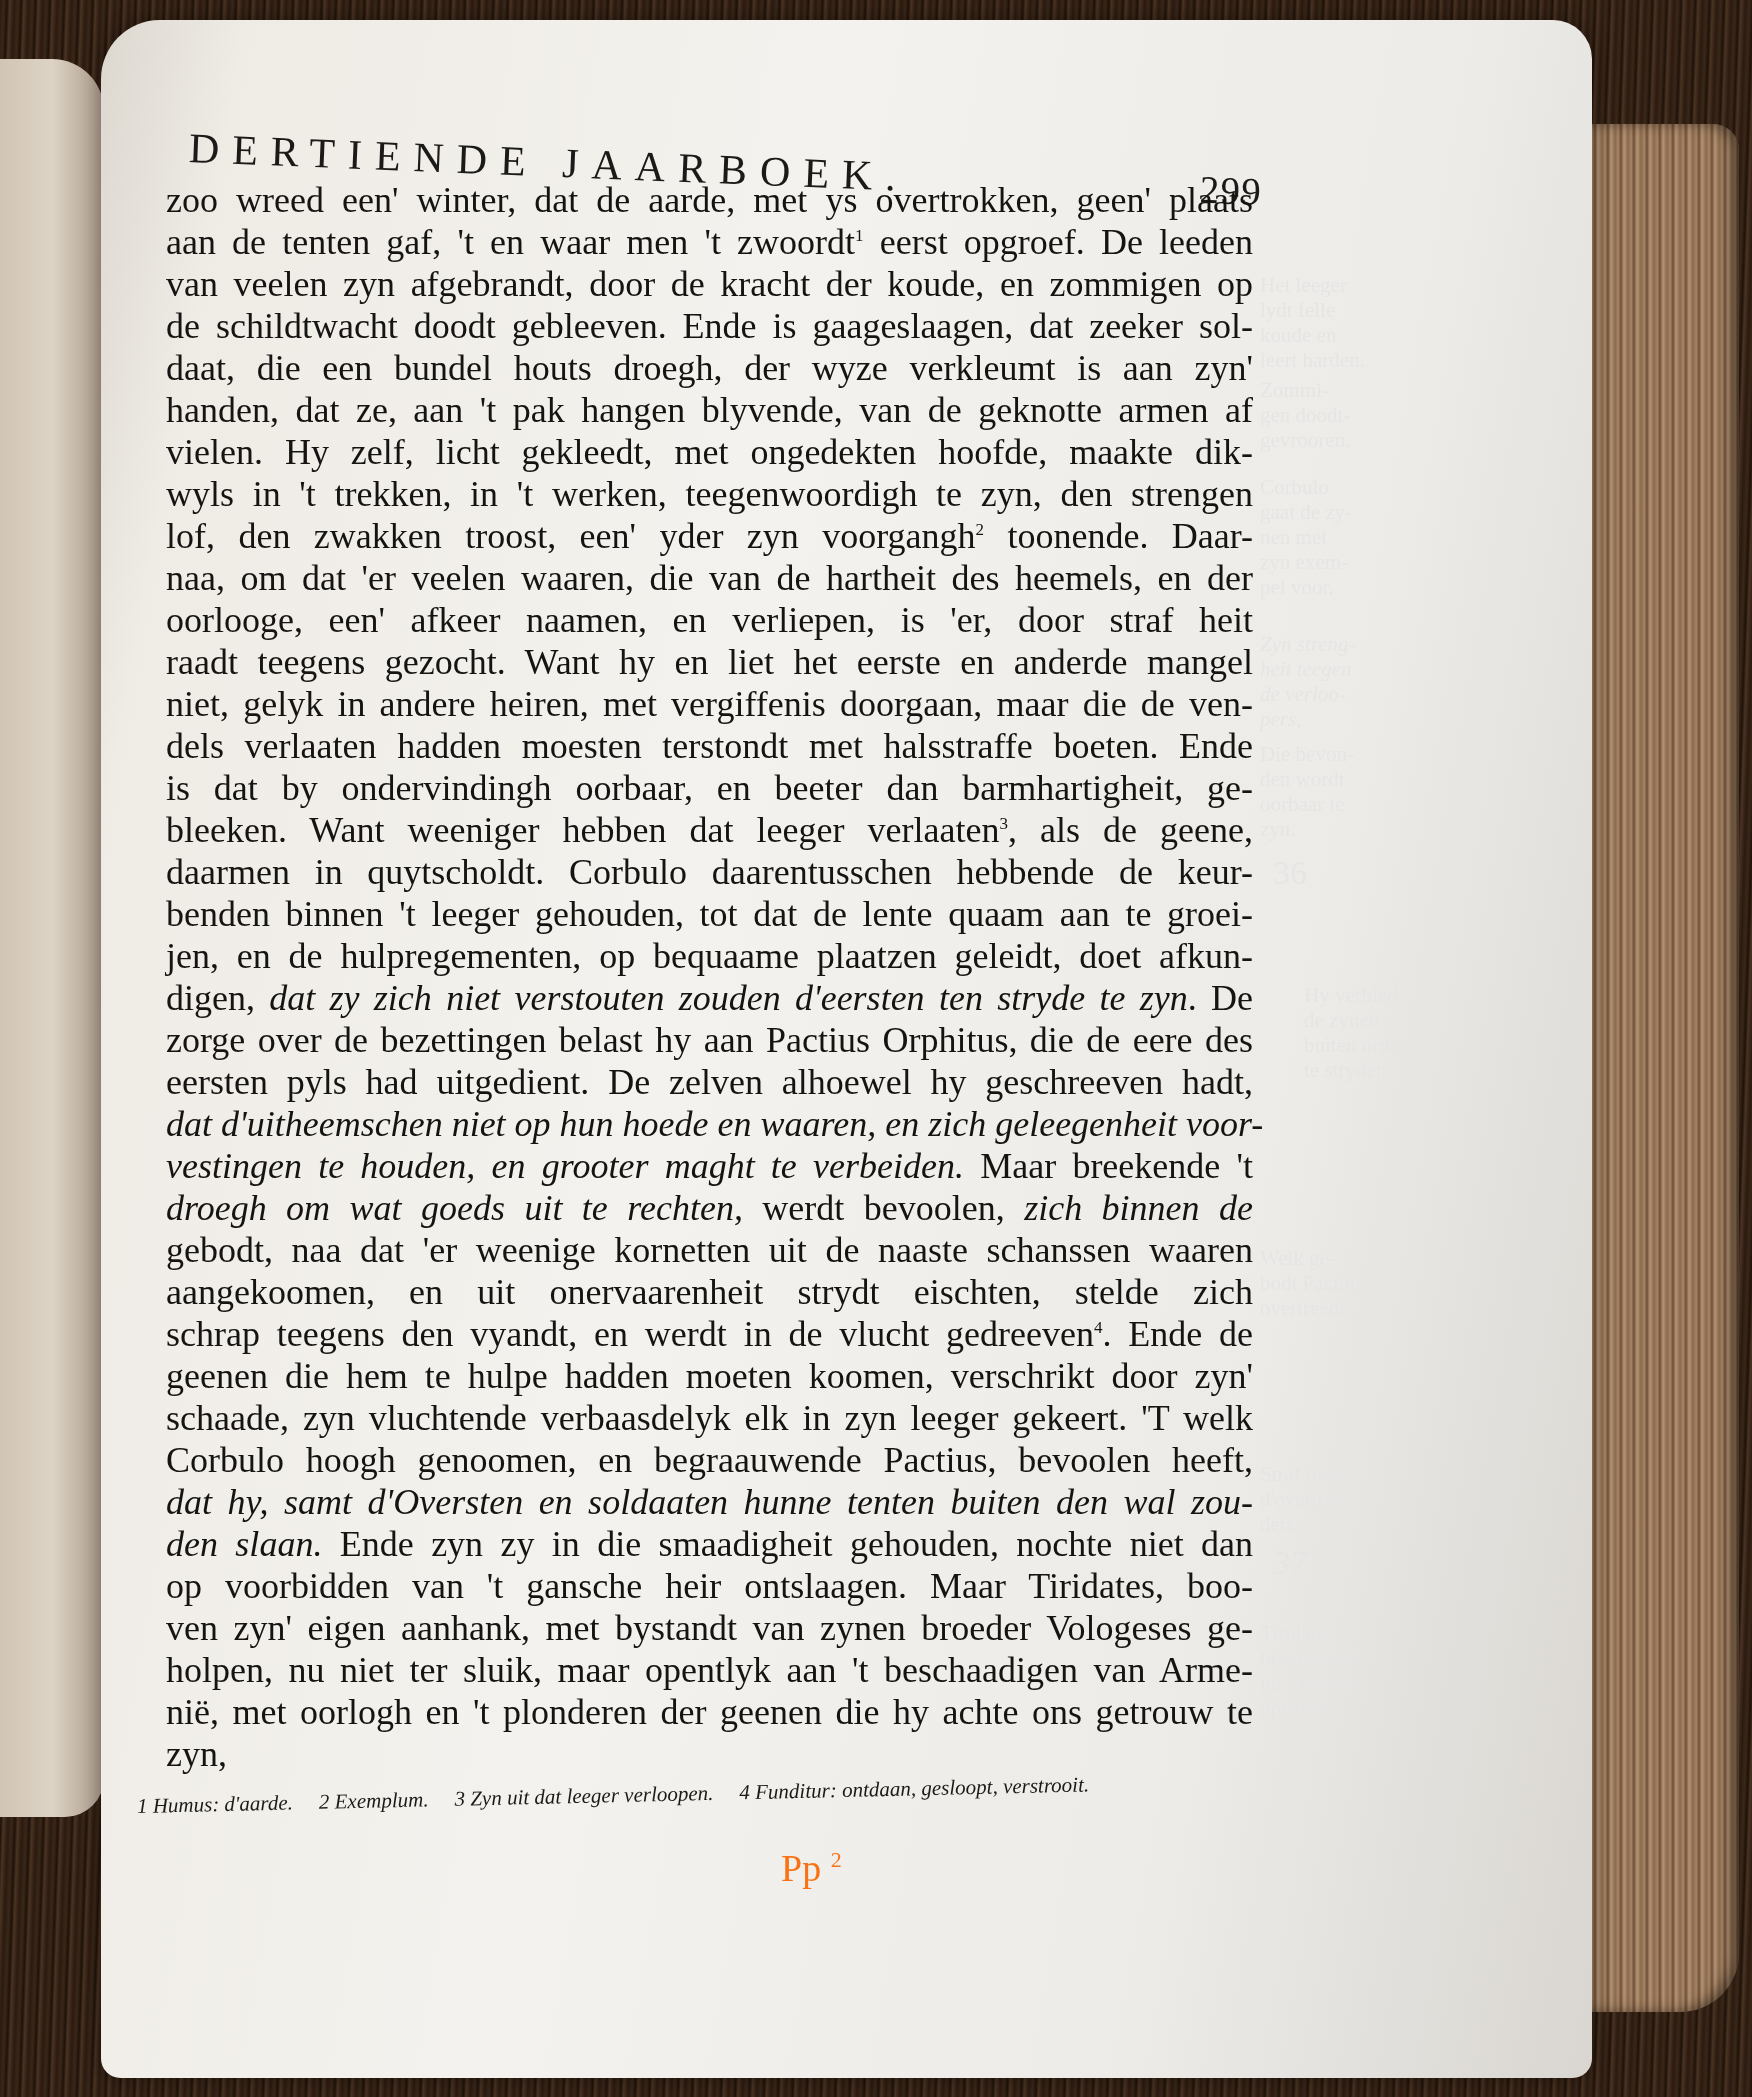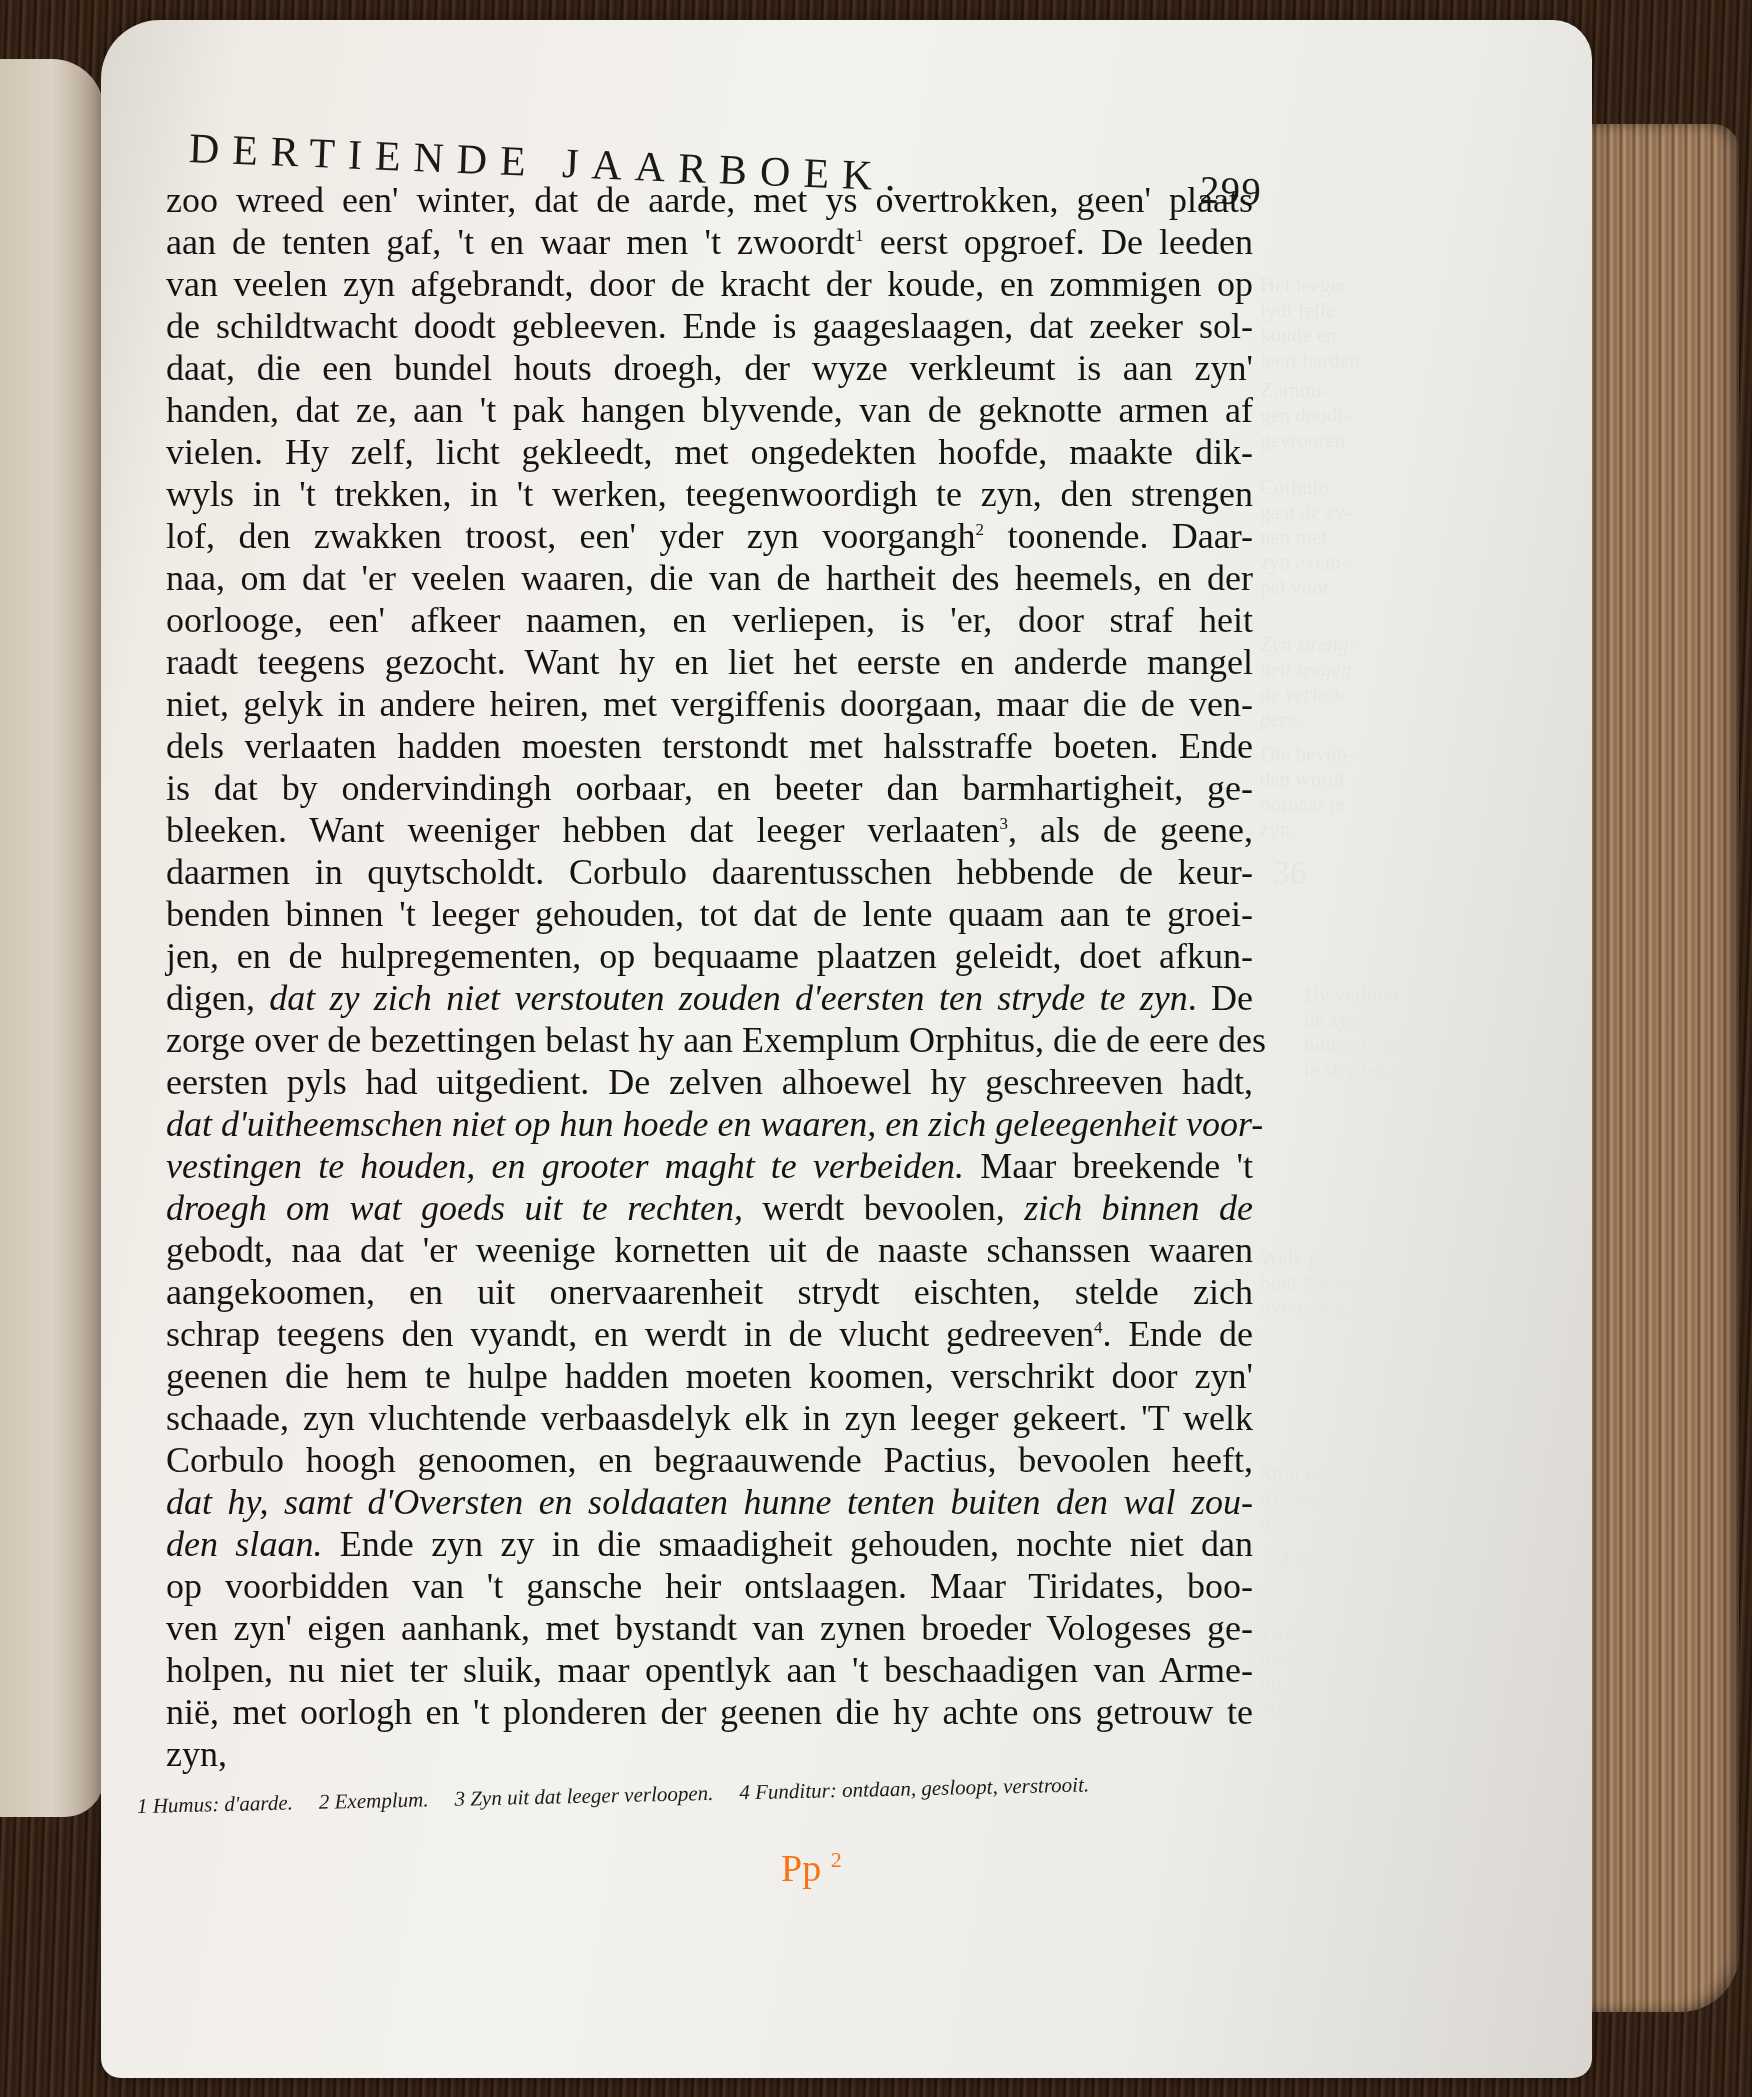--- a/index.html
+++ b/index.html
@@ -86,21 +86,21 @@
   <span class="line">oorlooge, een' afkeer naamen, en verliepen, is 'er, door straf heit</span>
   <span class="line">raadt teegens gezocht. Want hy en liet het eerste en anderde mangel</span>
   <span class="line">niet, gelyk in andere heiren, met vergiffenis doorgaan, maar die de ven-</span>
   <span class="line">dels verlaaten hadden moesten terstondt met halsstraffe boeten. Ende</span>
   <span class="line">is dat by ondervindingh oorbaar, en beeter dan barmhartigheit, ge-</span>
   <span class="line"><span>bleeken. Want weeniger hebben dat leeger verlaaten</span><sup>3</sup><span>, als de geene,</span></span>
   <span class="line">daarmen in quytscholdt. Corbulo daarentusschen hebbende de keur-</span>
   <span class="line">benden binnen 't leeger gehouden, tot dat de lente quaam aan te groei-</span>
   <span class="line">jen, en de hulpregementen, op bequaame plaatzen geleidt, doet afkun-</span>
   <span class="line"><span>digen,</span> <i>dat zy zich niet verstouten zouden d'eersten ten stryde te zyn</i><span>. De</span></span>
-  <span class="line">zorge over de bezettingen belast hy aan Exemplum Orphitus, die de eere des</span>
+  <span class="line">zorge over de bezettingen belast hy aan Pactius Orphitus, die de eere des</span>
   <span class="line">eersten pyls had uitgedient. De zelven alhoewel hy geschreeven hadt,</span>
   <span class="line"><i>dat d'uitheemschen niet op hun hoede en waaren, en zich geleegenheit voor-</i></span>
   <span class="line"><i>vestingen te houden, en grooter maght te verbeiden.</i> <span>Maar breekende 't</span></span>
   <span class="line"><i>droegh om wat goeds uit te rechten,</i> <span>werdt bevoolen,</span> <i>zich binnen de</i></span>
   <span class="line">gebodt, naa dat 'er weenige kornetten uit de naaste schanssen waaren</span>
   <span class="line">aangekoomen, en uit onervaarenheit strydt eischten, stelde zich</span>
   <span class="line"><span>schrap teegens den vyandt, en werdt in de vlucht gedreeven</span><sup>4</sup><span>. Ende de</span></span>
   <span class="line">geenen die hem te hulpe hadden moeten koomen, verschrikt door zyn'</span>
   <span class="line">schaade, zyn vluchtende verbaasdelyk elk in zyn leeger gekeert. 'T welk</span>
   <span class="line">Corbulo hoogh genoomen, en begraauwende Pactius, bevoolen heeft,</span>

